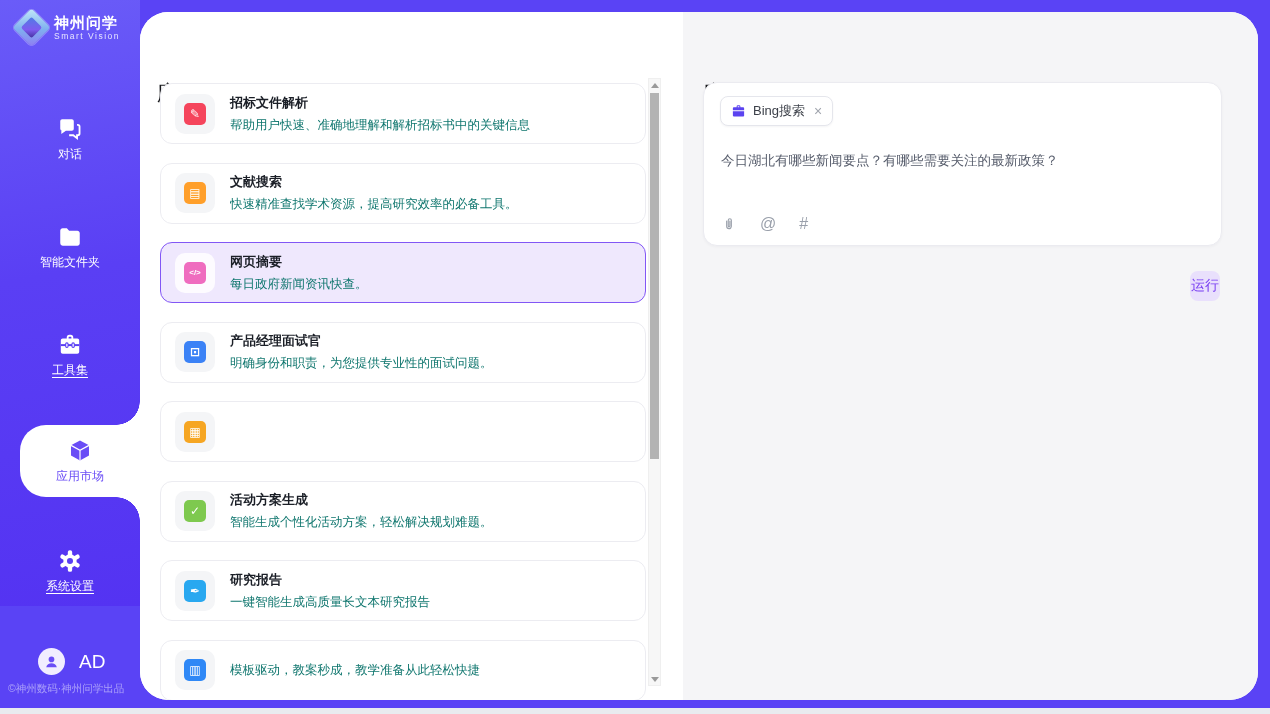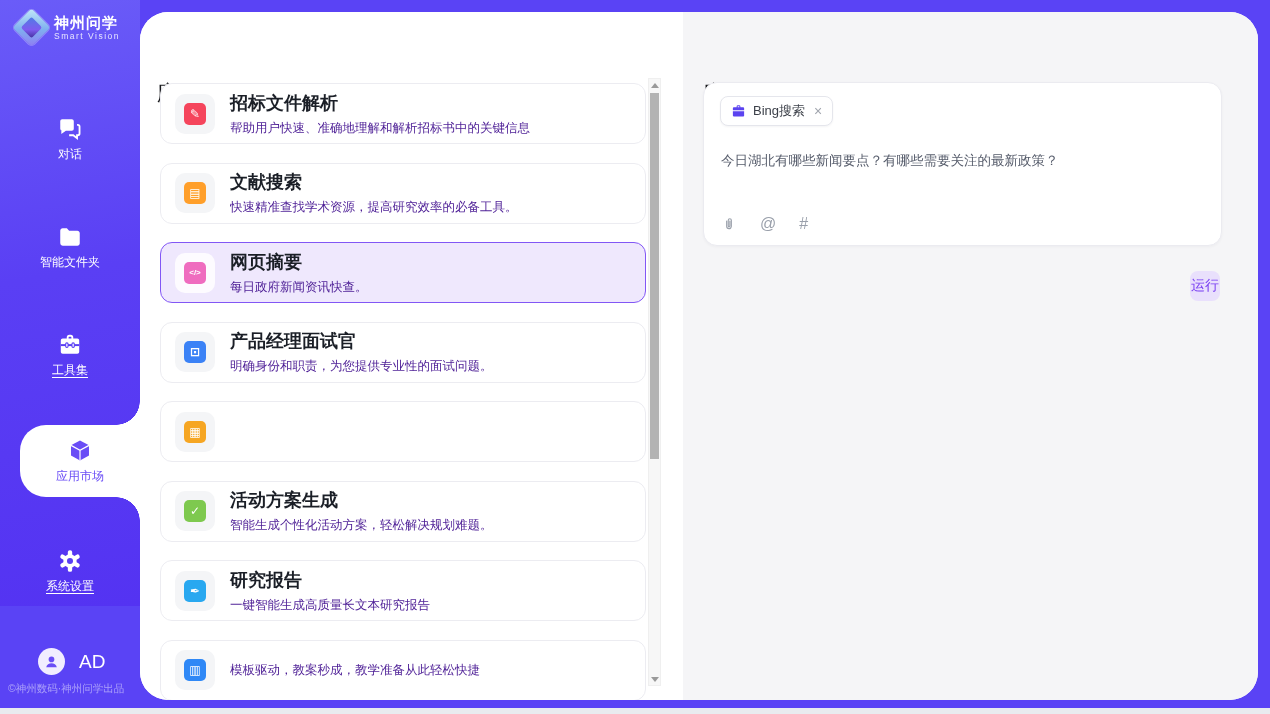--- a/index.html
+++ b/index.html
@@ -54,22 +54,22 @@
   .app-card { height:61px; margin-bottom:18.5px; border:1px solid #ececf1; border-radius:12px;
     display:flex; align-items:center; padding:0 14px; gap:15px; background:#fff; cursor:pointer; }
   .app-card.selected { background:#efe8fd; border-color:#8257f5; }
   .app-icon-box { width:40px; height:40px; border-radius:10px; background:#f4f5f7;
     display:flex; align-items:center; justify-content:center; flex-shrink:0; }
   .app-card.selected .app-icon-box { background:#fdfbff; }
   .app-glyph { width:22px; height:22px; border-radius:5px; color:#fff;
     display:flex; align-items:center; justify-content:center;
     font-size:12px; font-weight:bold; line-height:1; }
   .app-texts { display:flex; flex-direction:column; gap:5px; min-width:0; }
-  .app-title { font-size:18px; font-weight:bold; color:#1b1f27; }
-  .app-desc { font-size:12.5px; color:#4c1d95; white-space:nowrap; overflow:hidden; }
+  .app-title { font-size:13px; font-weight:bold; color:#1b1f27; }
+  .app-desc { font-size:12.5px; color:#0f766e; white-space:nowrap; overflow:hidden; }
 
   .scrollbar { position:absolute; right:22px; top:66px; width:13px; height:608px;
     background:#f7f7f7; border:1px solid #efefef; }
   .scroll-btn { position:absolute; left:0; width:11px; height:12px; display:flex;
     align-items:center; justify-content:center; cursor:pointer; }
   .scroll-btn.up { top:0; } .scroll-btn.down { bottom:0; }
   .tri-up { width:0; height:0; border-left:4px solid transparent; border-right:4px solid transparent;
     border-bottom:5px solid #9a9a9a; }
   .tri-down { width:0; height:0; border-left:4px solid transparent; border-right:4px solid transparent;
     border-top:5px solid #9a9a9a; }

